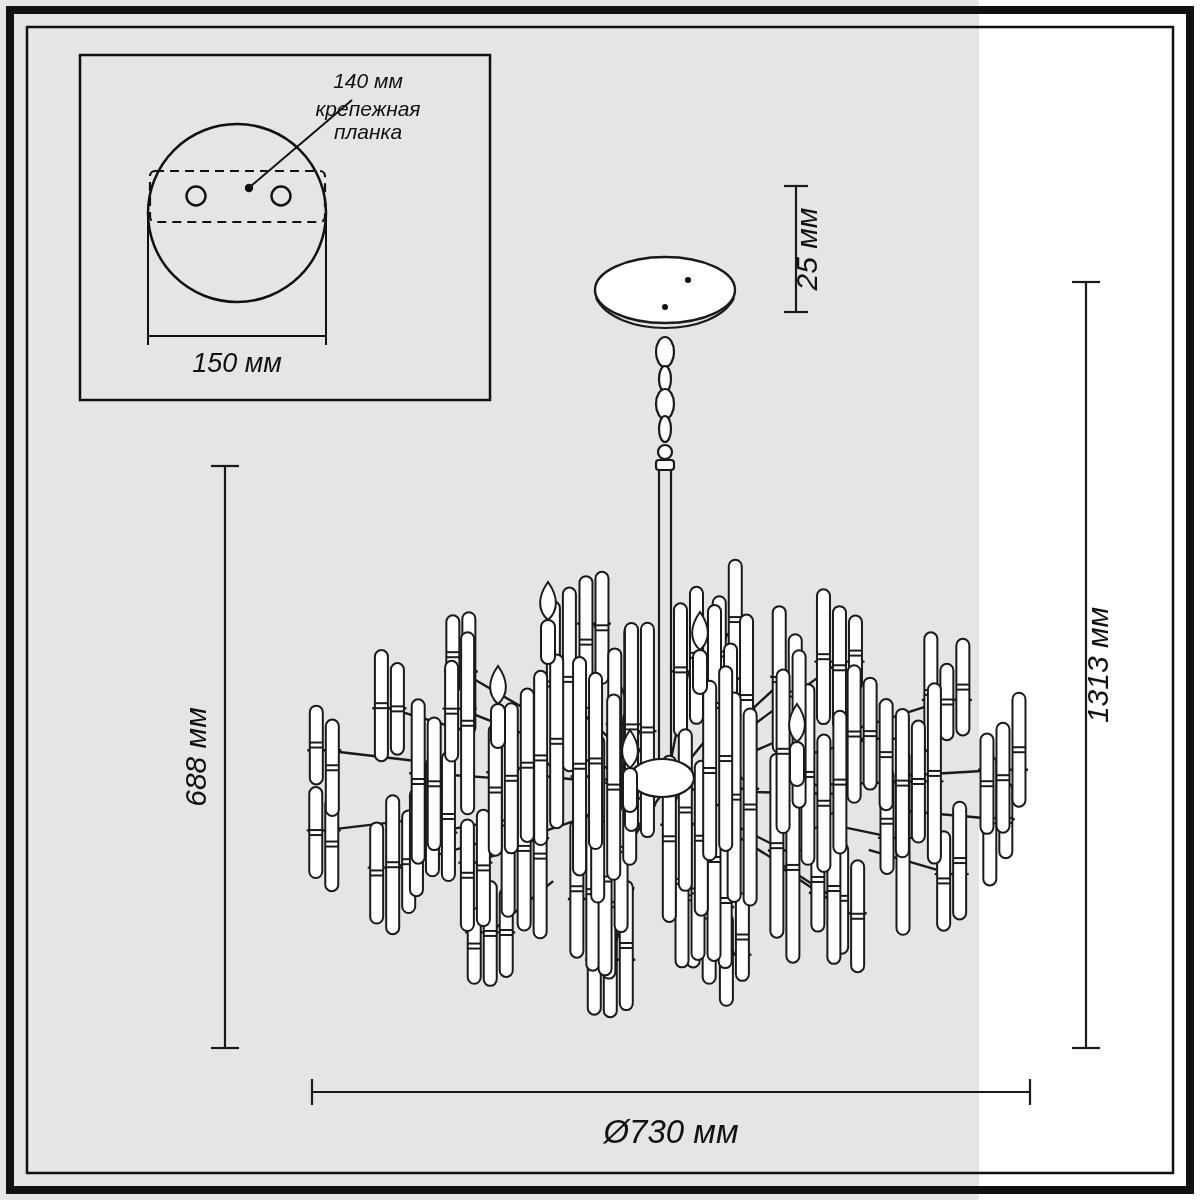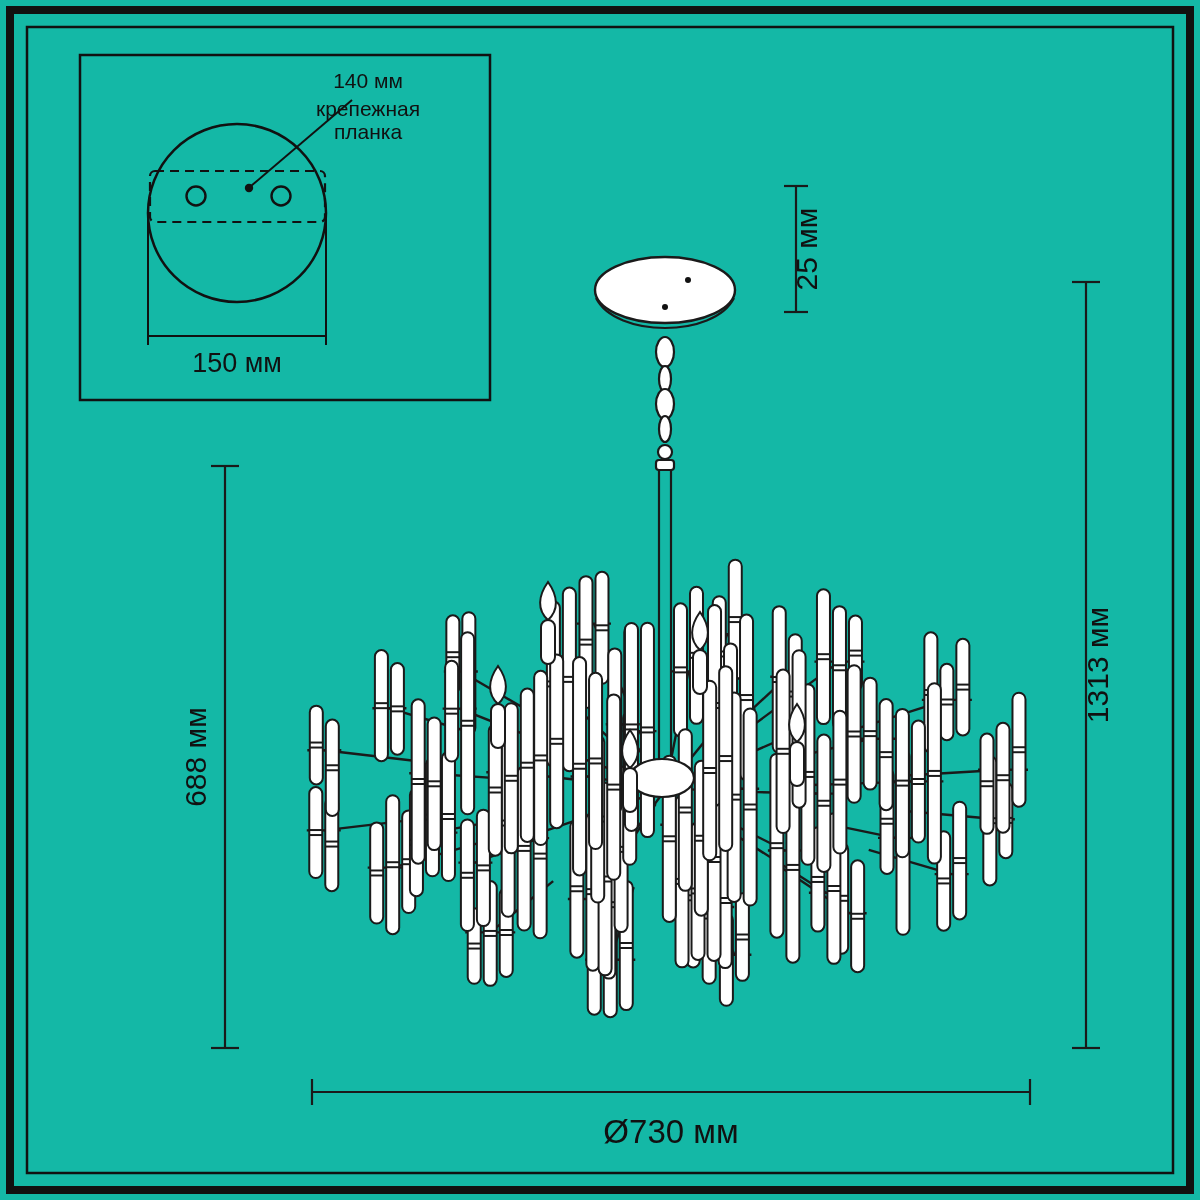--- a/index.html
+++ b/index.html
@@ -1,16 +1,16 @@
 <!DOCTYPE html>
 <html><head>
 <meta charset="utf-8">
 <style>
   html,body{margin:0;padding:0;background:#ffffff;}
-  .page{position:relative;width:1200px;height:1200px;background:#14b8a6;}
+  .page{position:relative;width:979px;height:1200px;background:#e5e5e5;font-style:italic;}
   svg{display:block;}
   text{font-family:"Liberation Sans","DejaVu Sans",sans-serif;fill:#111;}
   .t-small{font-size:21px;}
   .t-med{font-size:27px;}
   .t-dim{font-size:30px;}
   .t-big{font-size:33px;}
 </style>
 </head>
 <body>
 

